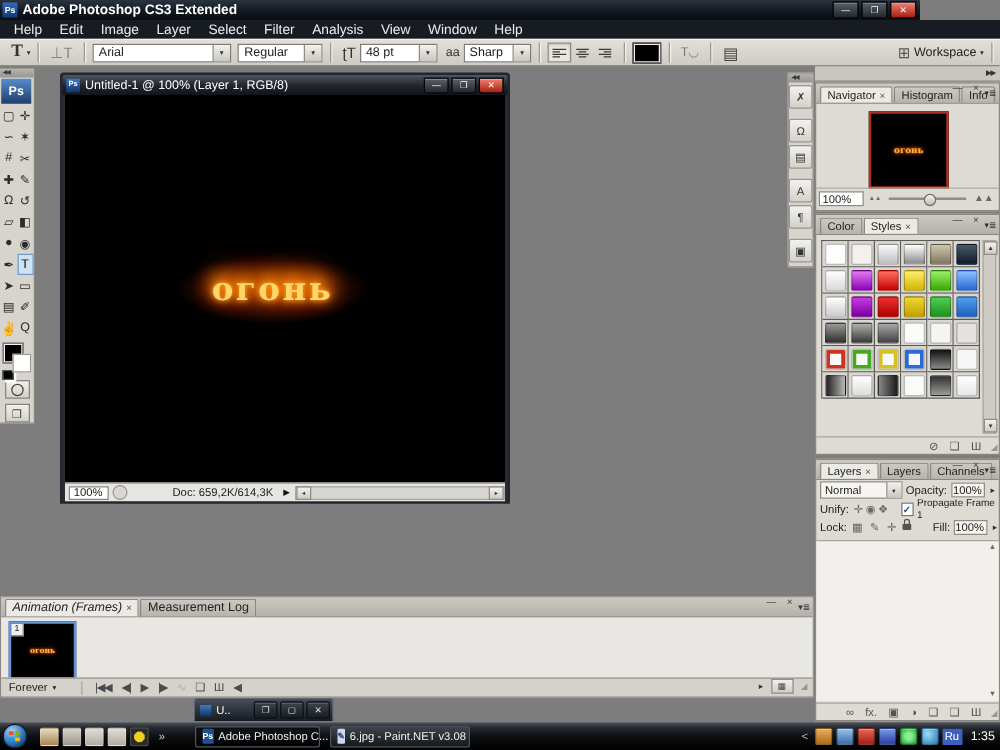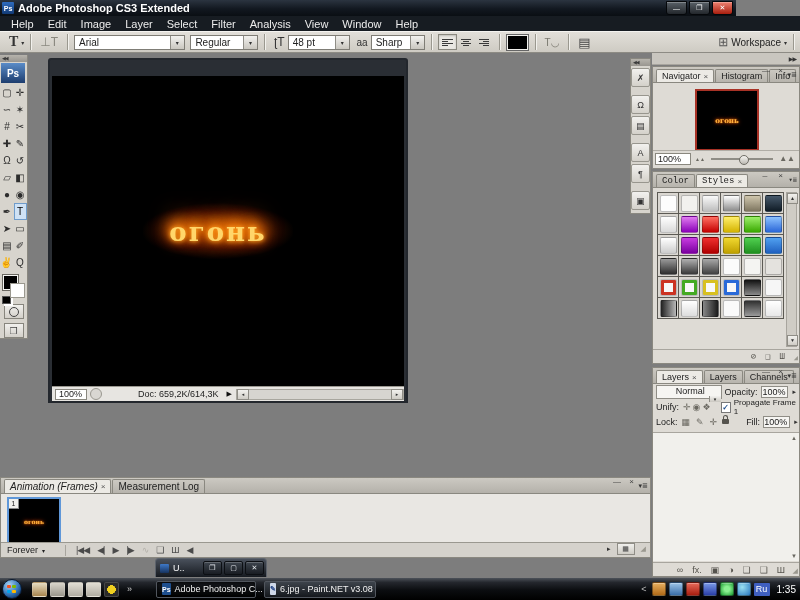--- a/index.html
+++ b/index.html
@@ -317,20 +317,29 @@
   </div>
   <div class="toolbar-btn">
       <span class="qm-circle"></span>
     </div>
   <div class="toolbar-btn">
       <span class="sm-glyph">❒</span>
     </div>
 </div>
 
 <div id="docwin" class="abs">
+  <div id="doctitle">
+    <span class="dicon">Ps</span>
+    <span class="dtext">Untitled-1 @ 100% (Layer 1, RGB/8)</span>
+    <span class="winbtns">
+      <span class="winbtn">—</span>
+      <span class="winbtn">❐</span>
+      <span class="winbtn close">✕</span>
+    </span>
+  </div>
   <div id="canvas">
     <div class="fire-glow"></div>
     <div class="fire-text">огонь</div>
   </div>
   <div id="docstatus">
     <span class="zoombox">100%</span>
     <span class="statico"></span>
     <span class="doctext">Doc: 659,2K/614,3K</span>
     <span class="tri">▶</span>
     <span class="hscroll">
@@ -376,21 +385,21 @@
     <div id="navbottom">
       <span class="navzoom">100%</span>
       <span class="mtn" style="font-size:5px;">▲▲</span>
       <span class="slider">
           <span class="thumb"></span>
         </span>
       <span class="mtn" style="font-size:8px;margin-right:4px;">▲▲</span>
     </div>
   </div>
 
-  <div class="panel" style="top:118px;height:193px;font-family:Liberation Mono, monospace;">
+  <div class="panel" style="top:118px;height:193px;">
     <div class="tabstrip">
       <span class="tab">
           <span>Color</span>
         </span>
       <span class="tab active">
           <span>Styles</span>
           <span class="x">×</span>
         </span>
       <span class="minictrl">— ×</span>
       <span class="pmenu">▾≣</span>
@@ -526,21 +535,21 @@
       <span class="tab">
           <span>Layers</span>
         </span>
       <span class="tab">
           <span>Channels</span>
         </span>
       <span class="minictrl">— ×</span>
       <span class="pmenu">▾≣</span>
     </div>
     <div class="lrow">
-      <span class="sel-box" style="width:76px;flex-direction:column;">
+      <span class="sel-box" style="width:76px;">
         <span>Normal</span>
         <span class="dd">▾</span>
       </span>
       <span class="lbl">Opacity:</span>
       <span class="valbox">100%</span>
       <span class="spin">▸</span>
     </div>
     <div class="lrow" style="height:14px;">
       <span class="lbl">Unify:</span>
       <span id="unifyicons" style="display:flex;">

